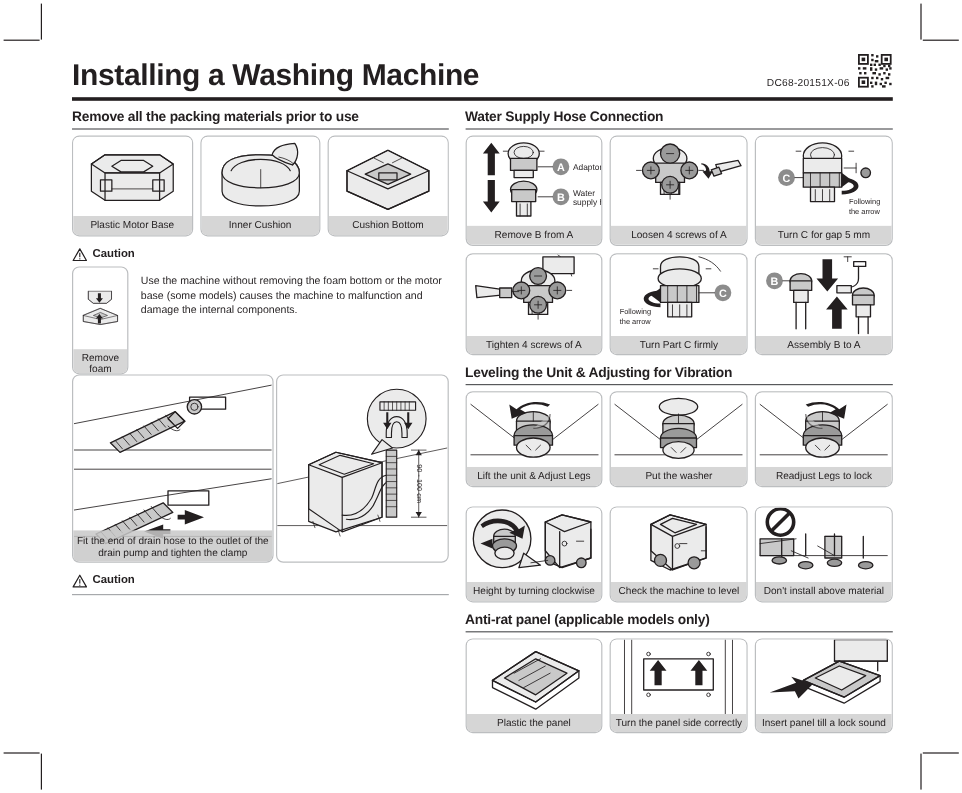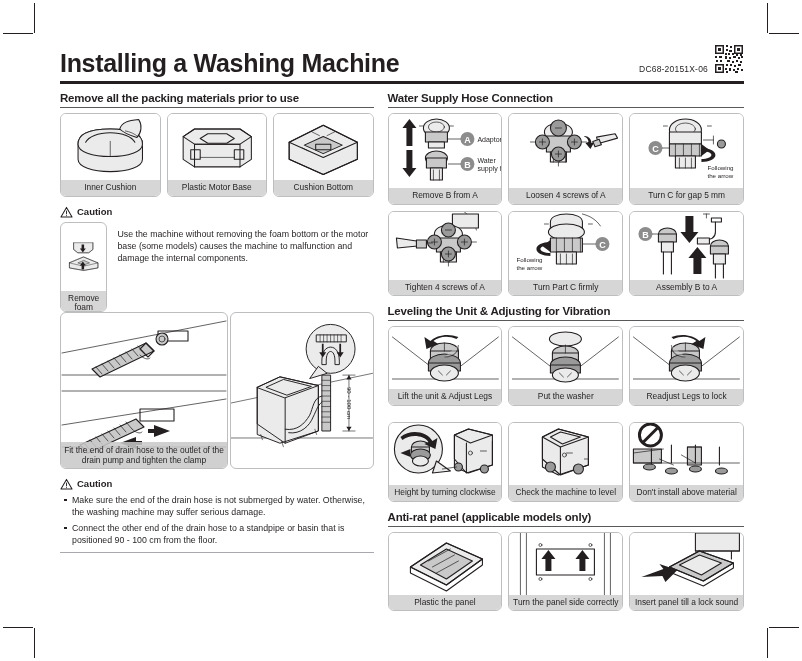--- a/index.html
+++ b/index.html
@@ -160,43 +160,43 @@
 
     <div class="col-left">
 
       <div class="sec-head">Remove all the packing materials prior to use</div>
 
       <div class="grid3">
 
         <div class="panel">
           <div class="art">
             <svg viewBox="0 0 104 66" width="100%" height="66">
+              <path class="fill-l" d="M16 22l12-8h48l12 8v24l-12 8H28l-12-8z"></path>
+              <path class="ln" d="M16 22l12-8h48l12 8-12 8H28z"></path>
+              <path class="ln" d="M28 30v24M76 30v24M28 30h48"></path>
+              <path class="fill-l" d="M34 24l8-5h20l8 5-8 5H42z"></path>
+              <path class="ln" d="M24 36h10v10H24zM70 36h10v10H70z"></path>
+              <path class="ln-t" d="M34 44h36"></path>
+            </svg>
+          </div>
+          <div class="cap">Plastic Motor Base</div>
+        </div>
+
+        <div class="panel">
+          <div class="art">
+            <svg viewBox="0 0 104 66" width="100%" height="66">
               <path class="fill-l" d="M18 30c0-9 8-16 34-16s34 7 34 16v16c0 8-15 13-34 13s-34-5-34-13z"></path>
               <path class="fill-l" d="M18 30c0-9 8-16 34-16s34 7 34 16c0 8-15 13-34 13s-34-5-34-13z"></path>
               <path class="ln" d="M26 28c3-6 13-10 26-10s23 4 26 10"></path>
               <path class="fill-l" d="M62 14c2-7 9-9 20-10 4 6 3 14-2 19-6-2-13-4-18-9z"></path>
               <path class="ln-t" d="M52 27v16"></path>
               <path class="ln-t" d="M68 16c5 1 10 3 13 6"></path>
             </svg>
           </div>
           <div class="cap">Inner Cushion</div>
-        </div>
-
-        <div class="panel">
-          <div class="art">
-            <svg viewBox="0 0 104 66" width="100%" height="66">
-              <path class="fill-l" d="M16 22l12-8h48l12 8v24l-12 8H28l-12-8z"></path>
-              <path class="ln" d="M16 22l12-8h48l12 8-12 8H28z"></path>
-              <path class="ln" d="M28 30v24M76 30v24M28 30h48"></path>
-              <path class="fill-l" d="M34 24l8-5h20l8 5-8 5H42z"></path>
-              <path class="ln" d="M24 36h10v10H24zM70 36h10v10H70z"></path>
-              <path class="ln-t" d="M34 44h36"></path>
-            </svg>
-          </div>
-          <div class="cap">Plastic Motor Base</div>
         </div>
 
         <div class="panel">
           <div class="art">
             <svg viewBox="0 0 104 66" width="100%" height="66">
               <path class="fill-l" d="M52 10L88 28v18L52 62 16 46V28z"></path>
               <path class="ln" d="M52 10L88 28 52 44 16 28z"></path>
               <path class="ln" d="M16 28v18l36 16 36-16V28"></path>
               <path class="fill-m" d="M52 22l20 9-20 9-20-9z"></path>
               <path class="ln-t" d="M40 17l8 4M64 17l-8 4M30 34l6 3M74 34l-6 3"></path>
@@ -304,24 +304,20 @@
       </div>
 
       <div class="caution">
         <svg class="tri" viewBox="0 0 14 13">
           <path class="ln" d="M7 1.5L13 12H1z"></path>
           <rect class="blk" x="6.5" y="5" width="1" height="4"></rect>
           <rect class="blk" x="6.5" y="10" width="1" height="1"></rect>
         </svg>
         <span class="caution-label">Caution</span>
       </div>
-      <ul class="bullets">
-        <li>Make sure the end of the drain hose is not submerged by water. Otherwise, the washing machine may suffer serious damage.</li>
-        <li>Connect the other end of the drain hose to a standpipe or basin that is positioned 90 - 100 cm from the floor.</li>
-      </ul>
       <div class="rule-bottom"></div>
     </div>
 
     <div class="col-right">
 
       <div class="sec-head">Water Supply Hose Connection</div>
 
       <div class="grid3">
 
         <div class="panel">

